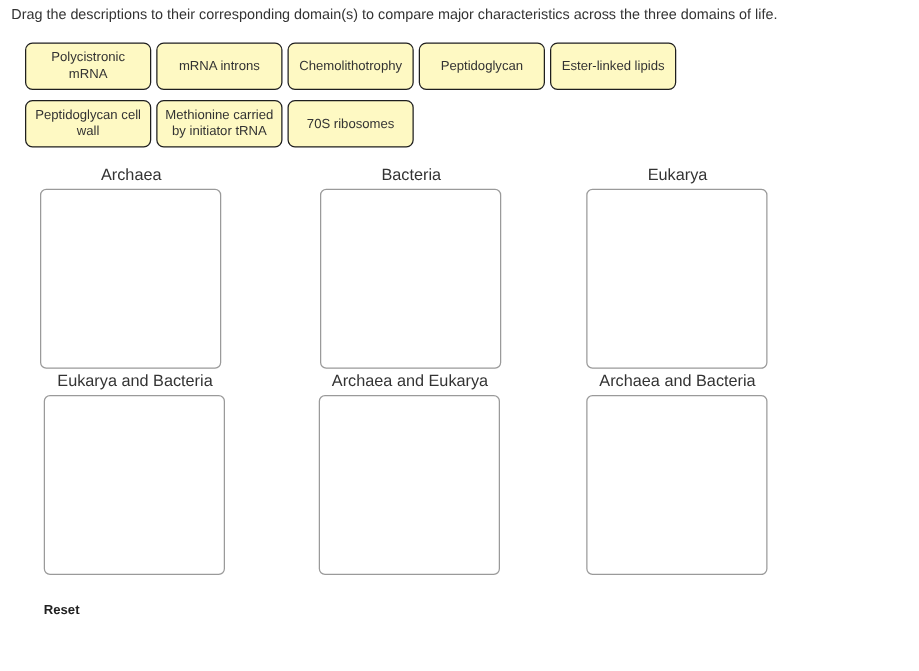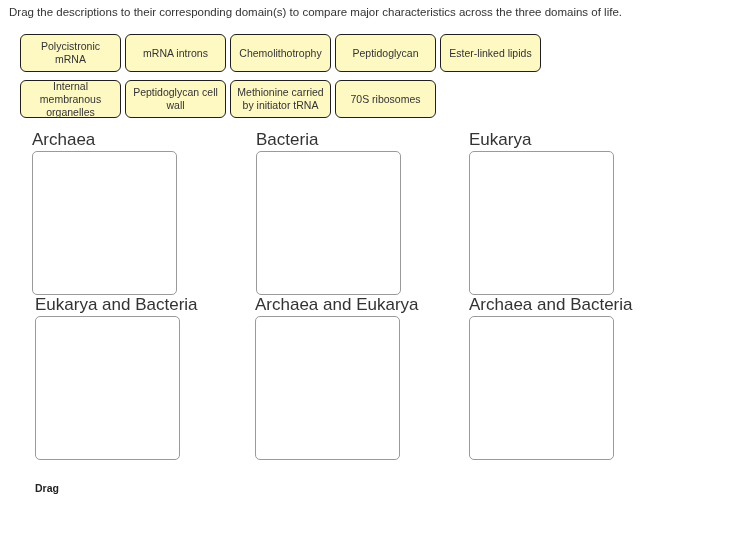--- a/index.html
+++ b/index.html
@@ -75,24 +75,24 @@
   }
   .zone-row {
     position: relative;
     height: 165px;
   }
   .zone {
     position: absolute;
     width: 146px;
   }
   .zone-label {
-    font-size: 17px;
+    font-size: 13px;
     line-height: 13px;
     color: #333333;
-    text-align: left;
+    text-align: center;
     white-space: nowrap;
     margin-bottom: 5px;
   }
   .zone-box {
     width: 145px;
     height: 144px;
     box-sizing: border-box;
     border: 1px solid #9a9a9a;
     border-radius: 5px;
     background: #ffffff;
@@ -133,21 +133,20 @@
 
     <div class="chip-row">
       <div class="chip">Polycistronic mRNA</div>
       <div class="chip">mRNA introns</div>
       <div class="chip">Chemolithotrophy</div>
       <div class="chip">Peptidoglycan</div>
       <div class="chip">Ester-linked lipids</div>
     </div>
 
     <div class="chip-row">
-      <div class="chip">Internal membranous organelles</div>
       <div class="chip">Peptidoglycan cell wall</div>
       <div class="chip">Methionine carried by initiator tRNA</div>
       <div class="chip">70S ribosomes</div>
     </div>
 
   </div>
 
   <div class="zones">
 
     <div class="zone-row">
@@ -183,15 +182,15 @@
 
       <div class="zone r2c3">
         <div class="zone-label">Archaea and Bacteria</div>
         <div class="zone-box"></div>
       </div>
 
     </div>
 
   </div>
 
-  <button class="reset-btn">Drag</button>
+  <button class="reset-btn">Reset</button>
 
 </div>
 
 </body></html>

